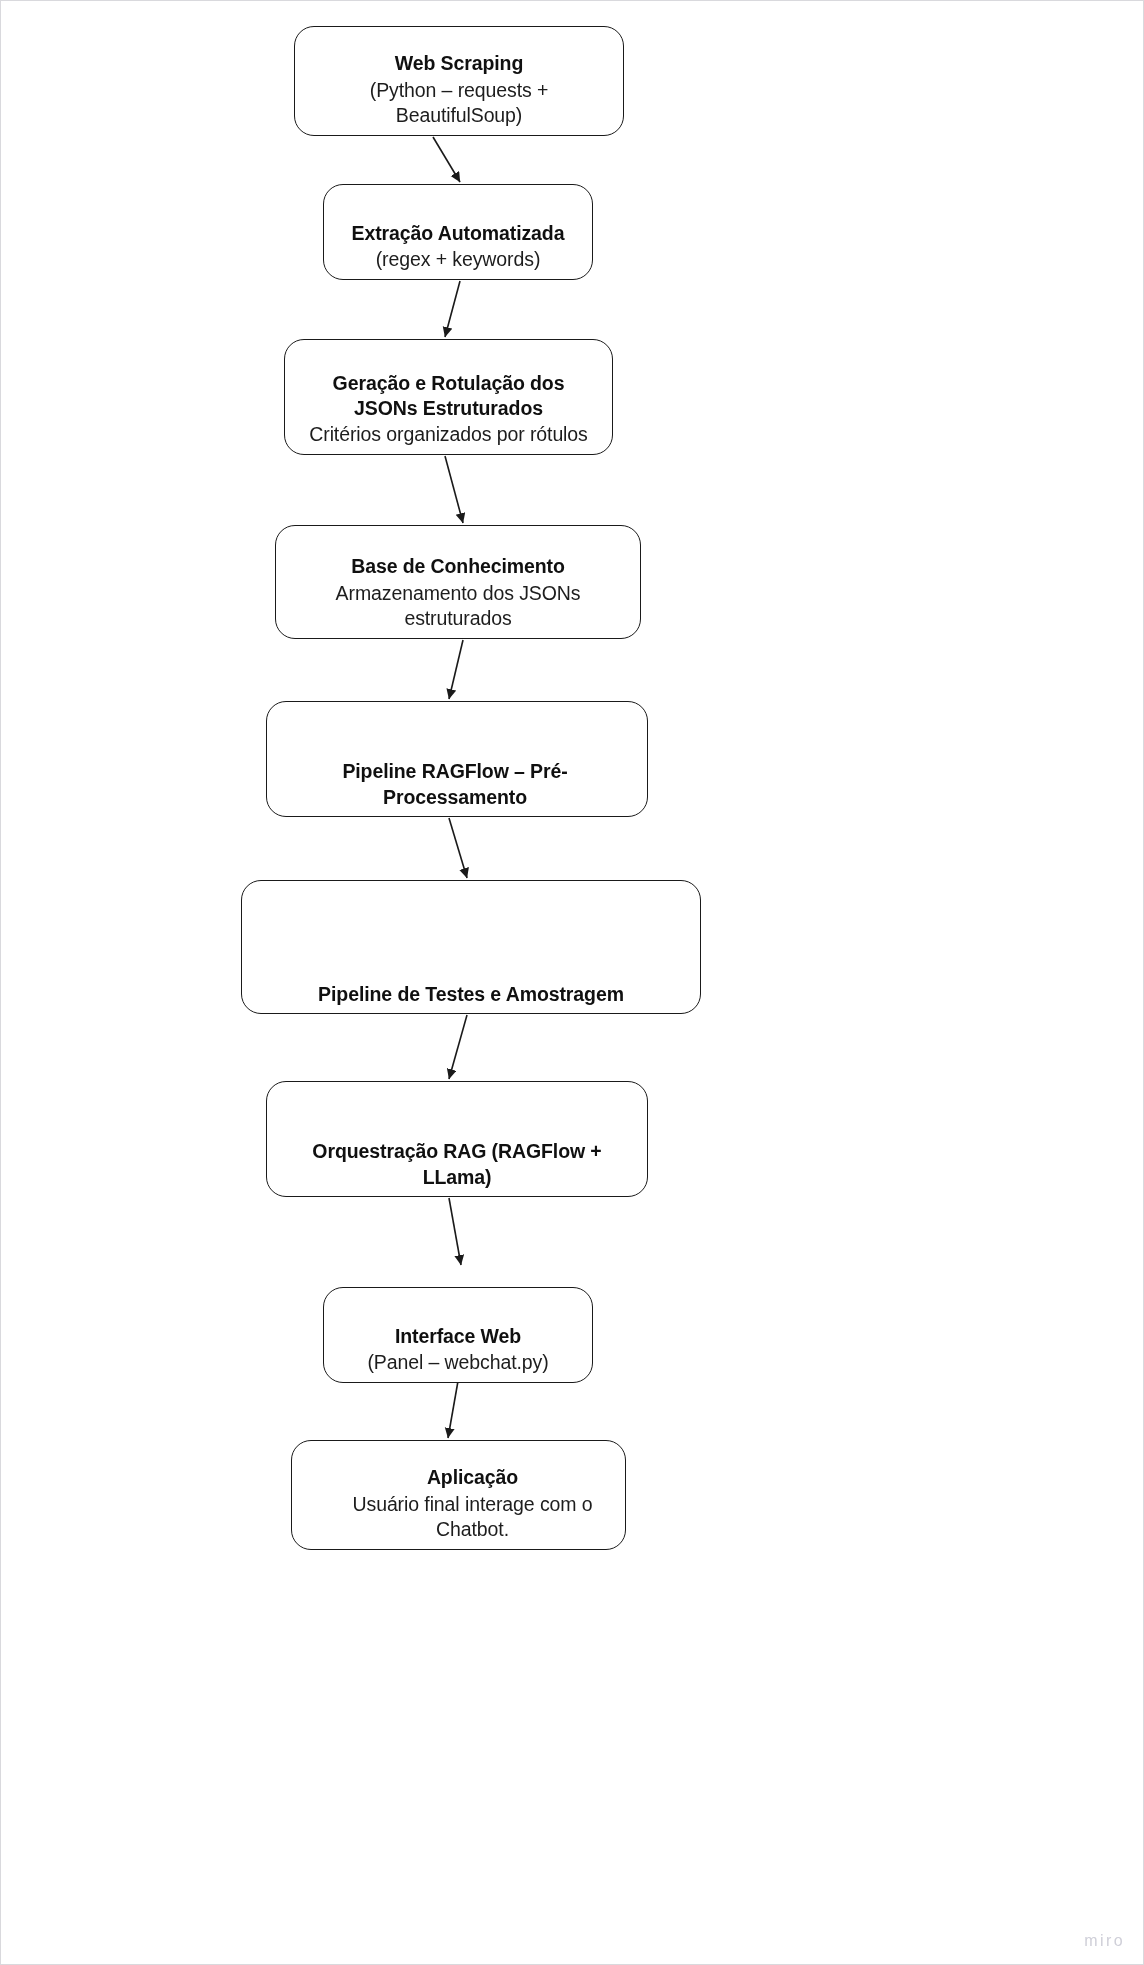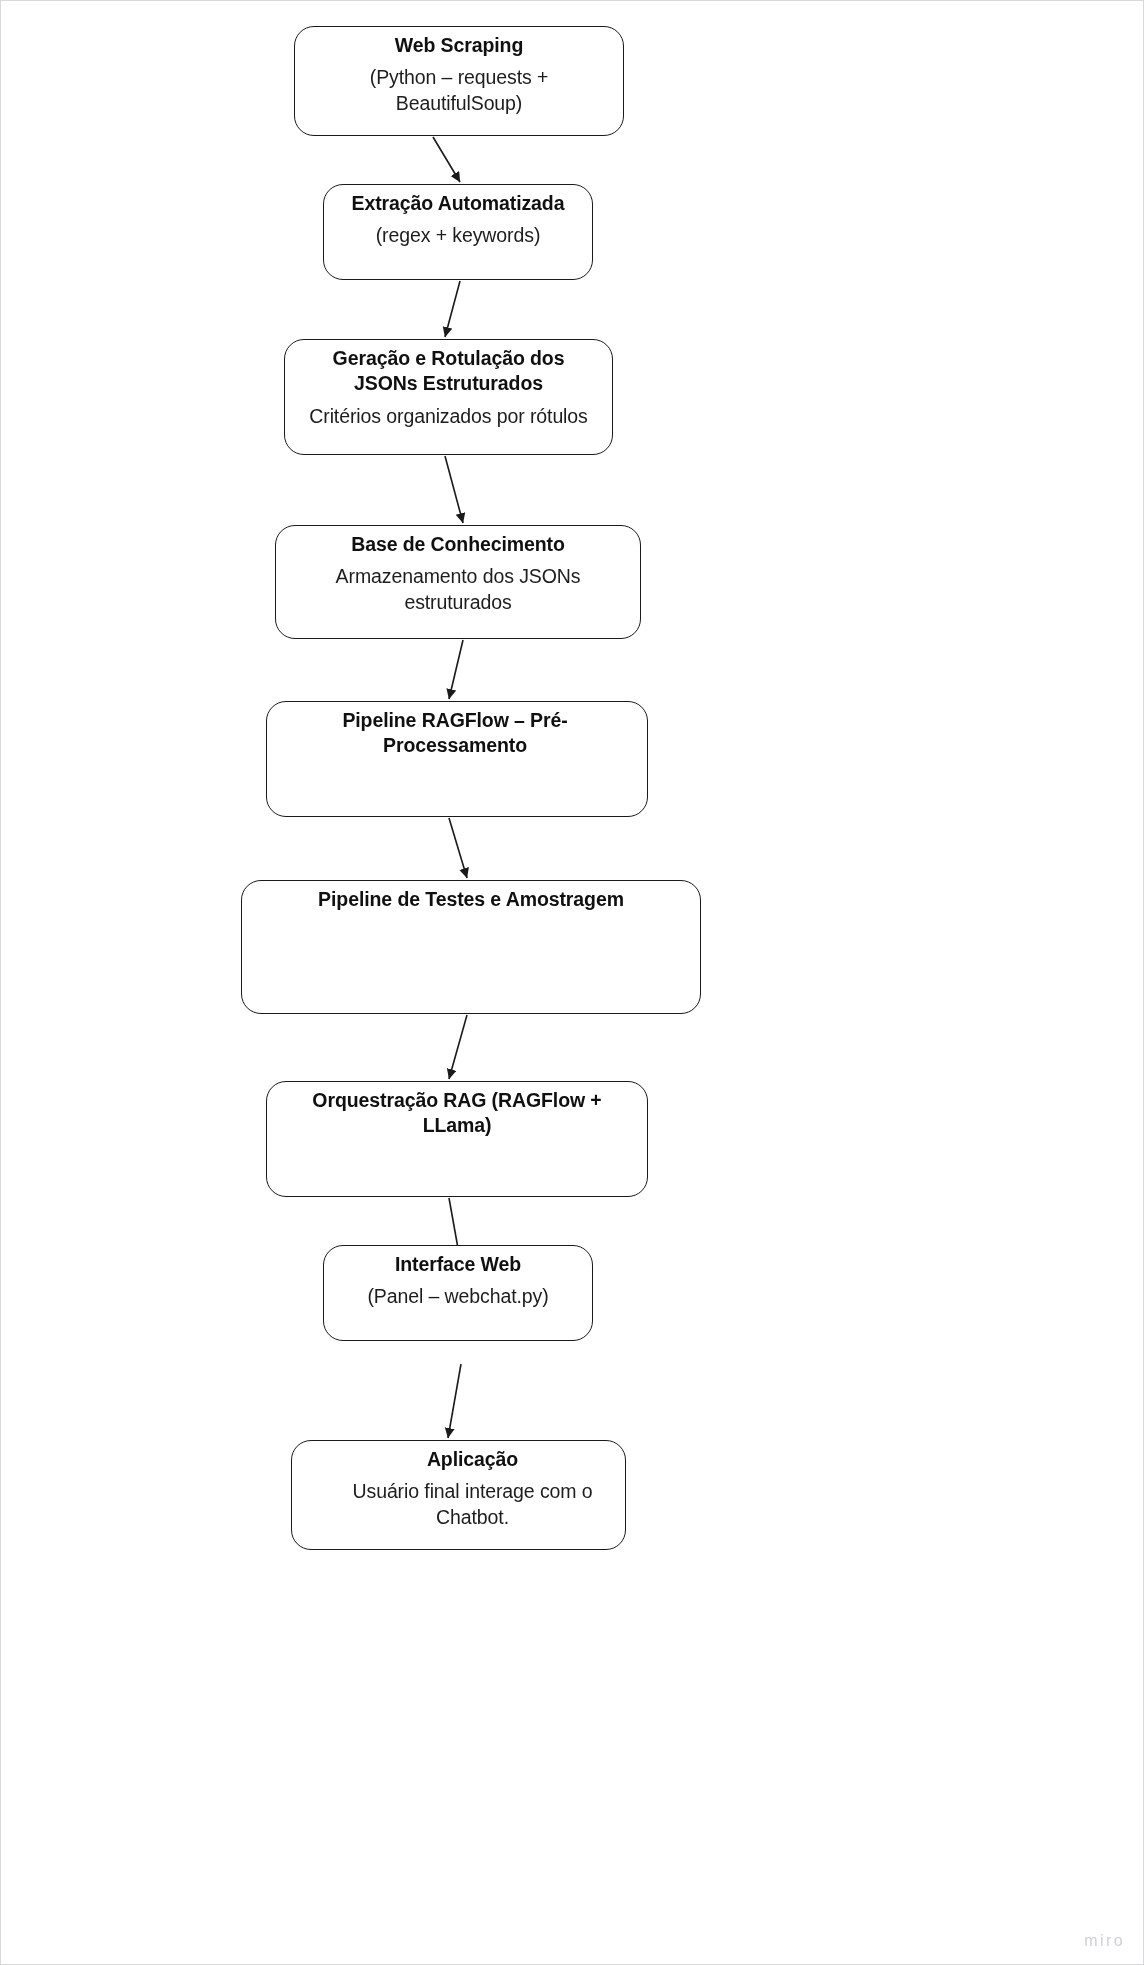--- a/index.html
+++ b/index.html
@@ -32,42 +32,42 @@
   }
 
   .node {
     position: absolute;
     background: #ffffff;
     border: 1.6px solid #1a1a1a;
     border-radius: 20px;
     display: flex;
     flex-direction: column;
     align-items: center;
-    justify-content: flex-start;
+    justify-content: flex-end;
     text-align: center;
     padding: 6px 16px;
     color: #1a1a1a;
     z-index: 2;
   }
 
   .node .title {
     font-weight: bold;
     font-size: 19.5px;
     line-height: 1.30;
     letter-spacing: -0.1px;
     color: #101010;
   }
 
   .node .subtitle {
     font-weight: normal;
     font-size: 19.5px;
     line-height: 1.32;
     letter-spacing: -0.1px;
     color: #1d1d1d;
-    margin-top: 7px;
+    margin-top: 1px;
   }
 
   .node .subtitle:empty { display: none; }
   .node .title:empty { display: none; }
 
   #watermark {
     position: absolute;
     right: 18px;
     bottom: 14px;
     font-size: 16px;
@@ -120,21 +120,21 @@
       </div>
       <div class="node" style="left: 265px; top: 700px; width: 382px; height: 116px; padding-left: 12px;">
         <div class="title">Pipeline RAGFlow – Pré-Processamento</div>
       </div>
       <div class="node" style="left: 240px; top: 879px; width: 460px; height: 134px;">
         <div class="title">Pipeline de Testes e Amostragem</div>
       </div>
       <div class="node" style="left: 265px; top: 1080px; width: 382px; height: 116px;">
         <div class="title">Orquestração RAG (RAGFlow + LLama)</div>
       </div>
-      <div class="node" style="left: 322px; top: 1244px; width: 270px; height: 96px;">
+      <div class="node" style="left: 322px; top: 1286px; width: 270px; height: 96px;">
         <div class="title">Interface Web</div>
         <div class="subtitle">(Panel – webchat.py)</div>
       </div>
       <div class="node" style="left: 290px; top: 1439px; width: 335px; height: 110px; padding-left: 44px;">
         <div class="title">Aplicação</div>
         <div class="subtitle">Usuário final interage com o Chatbot.</div>
       </div>
     </div>
 
   <div id="watermark">miro</div>

